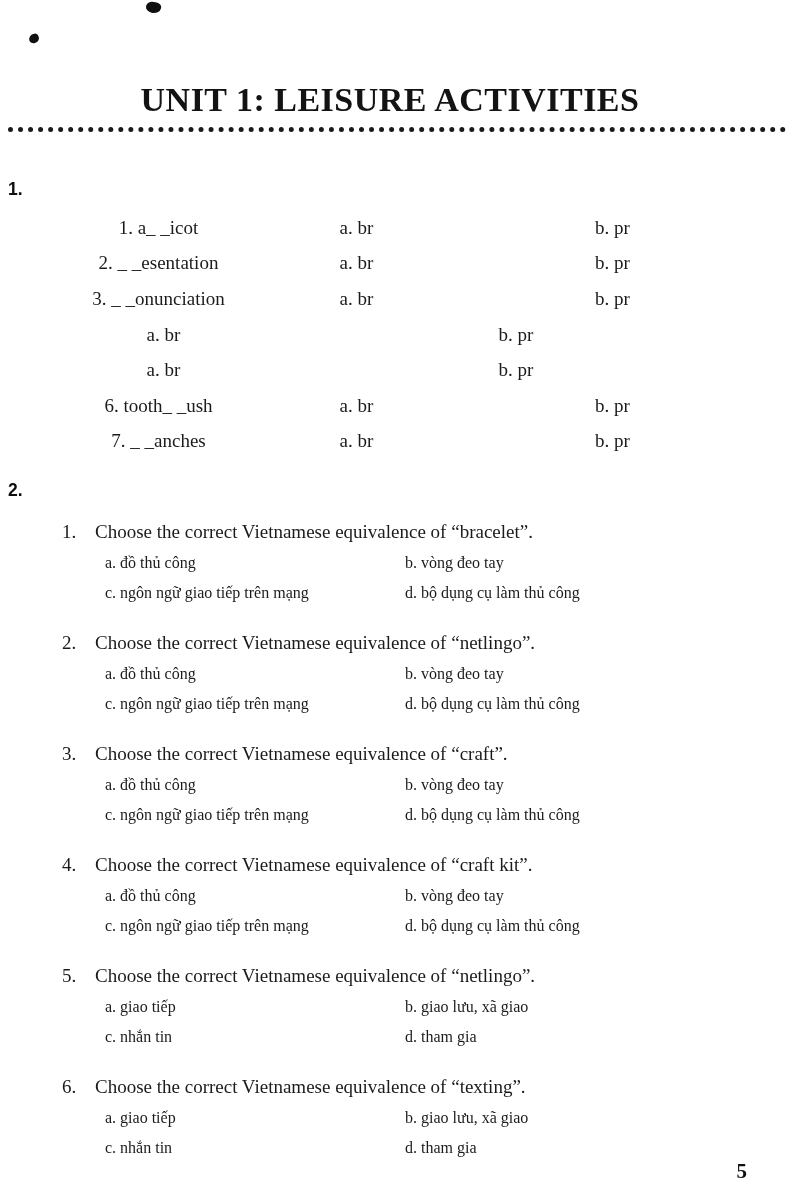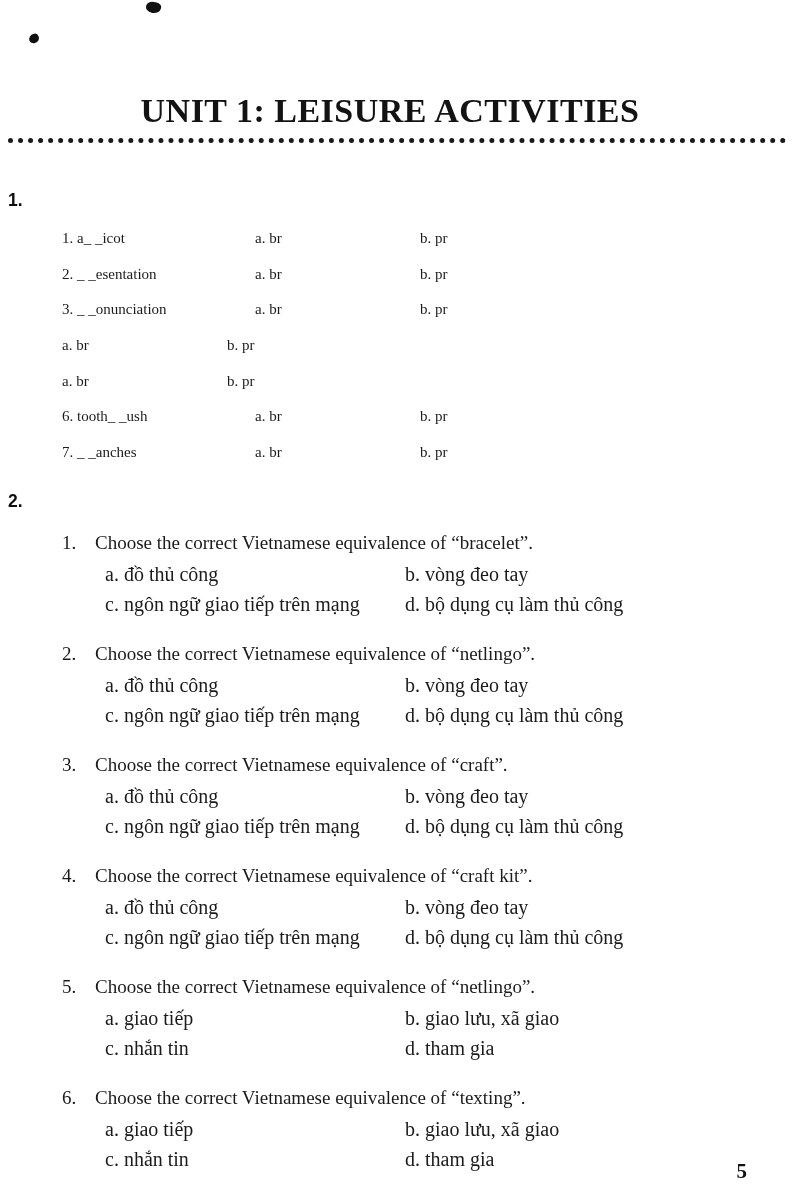--- a/index.html
+++ b/index.html
@@ -2,21 +2,21 @@
 <html><head>
 <meta charset="utf-8">
 <style>
   html,body{margin:0;padding:0;background:#ffffff;}
   .page{
     position:relative;
     width:794px;height:1200px;
     background:#ffffff;
     overflow:hidden;
     box-sizing:border-box;
-    padding:16px 8px;
+    padding:5px 8px;
     font-family:"Liberation Serif","DejaVu Serif",serif;
     color:#1b1b1b;
   }
   .title{
     margin:76px 24px 0 10px;
     text-align:center;
     font-size:34px;
     font-weight:700;
     letter-spacing:.5px;
     color:#131313;
@@ -35,35 +35,36 @@
     color:#0e0e0e;
     line-height:22px;
   }
   .ex-heading .ex-num{width:42px;flex:none;}
   .mt-ex1{margin-top:46px;}
   .mt-ex2{margin-top:20px;}
   .spelling-table{margin:10px 0 0 54px;}
   .sp-row{
     display:flex;align-items:center;
     height:35.6px;
-    font-size:15px;
+    font-size:19px;
+    text-align:center;
   }
   .sp-word{width:193px;flex:none;}
-  .sp-a{width:165px;flex:none;}
+  .sp-a{width:165px;flex:none;margin-left:19px;}
   .sp-b{flex:1;}
   .question-list{margin-top:14px;}
   .question{margin:0 0 18px 54px;}
   .q-line{display:flex;font-size:19px;line-height:33px;}
   .q-num{width:33px;flex:none;}
   .q-text{flex:1;}
   .q-options{
     display:grid;
     grid-template-columns:300px auto;
     margin-left:43px;
-    font-size:20px;
+    font-size:16px;
     line-height:30px;
   }
   .page-number{
     position:absolute;
     right:47px;bottom:16px;
     font-size:21px;
     font-weight:700;
     color:#111;
   }
   .artifact{position:absolute;background:#101010;}

